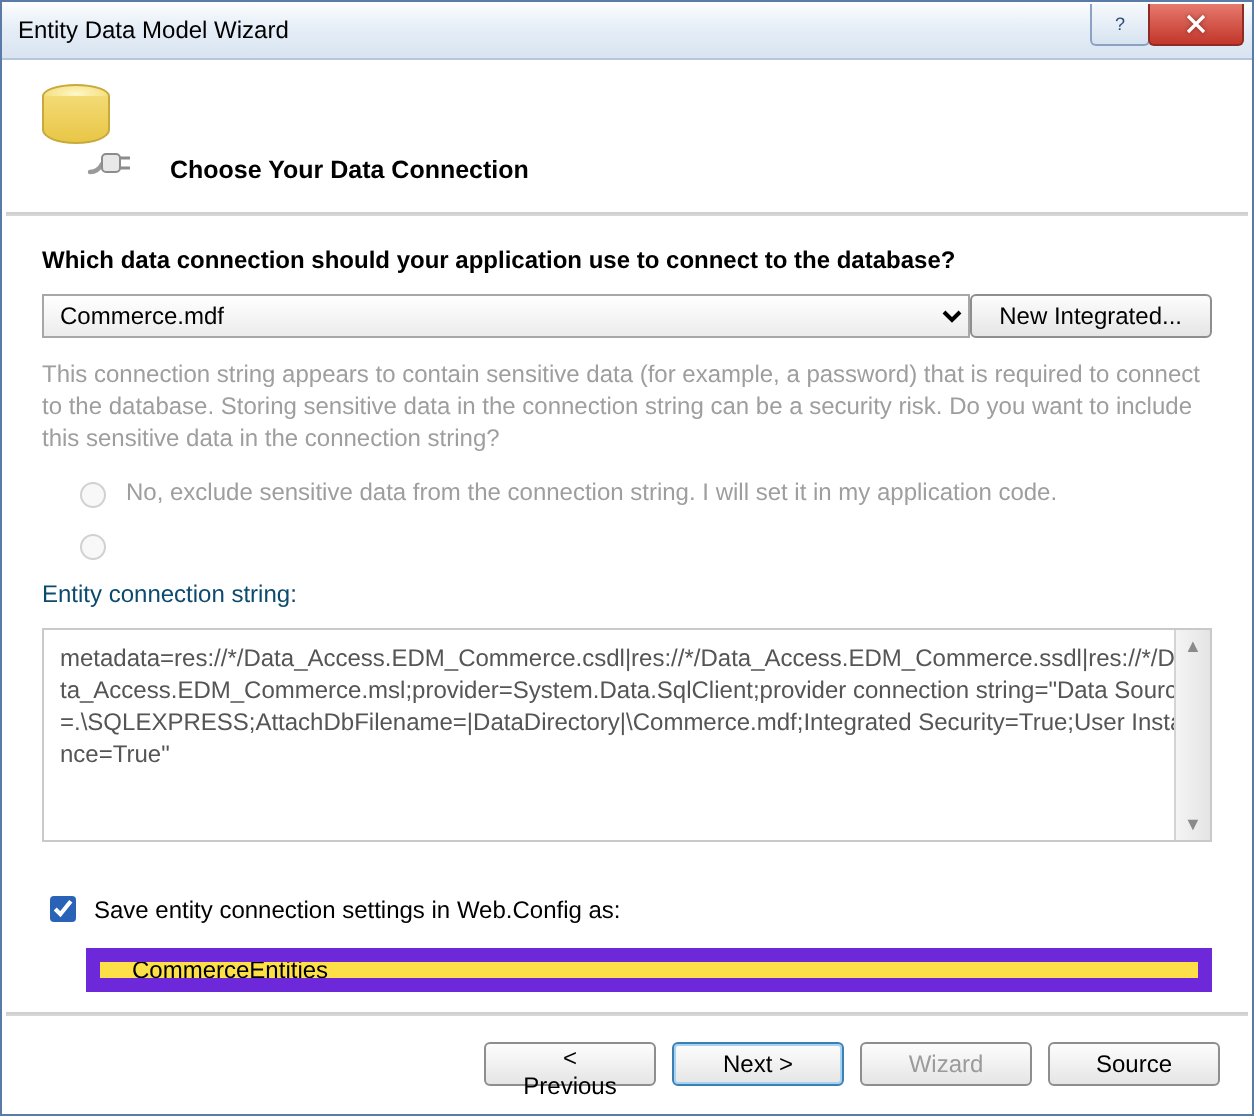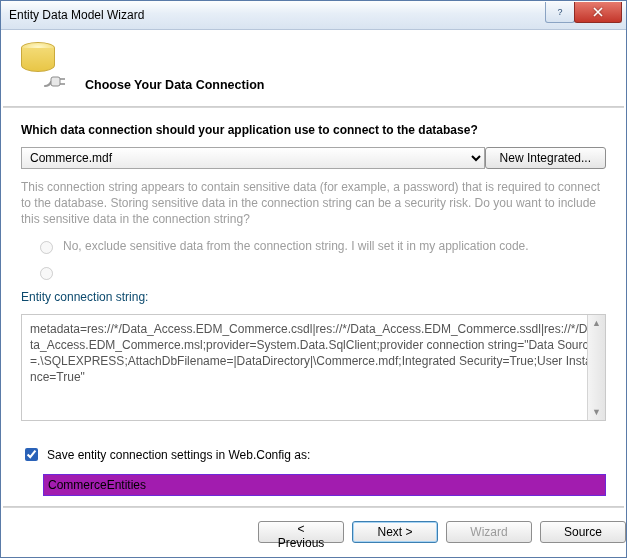--- a/index.html
+++ b/index.html
@@ -29,22 +29,22 @@
   .explain{color:#9e9e9e;line-height:1.35}
   .radio{display:flex;align-items:center;gap:7px;color:#9e9e9e;margin-left:14px}
   .radio input{accent-color:#9e9e9e}
   .lbl{color:#0c4a6e}
   .connbox{border:1px solid #c9c9c9;background:#fff;padding:6px 8px;height:106px;position:relative;color:#555;line-height:1.35;overflow:hidden}
   .connbox .sb{position:absolute;right:0;top:0;bottom:0;width:17px;background:linear-gradient(to right,#f4f4f4,#e4e4e4);border-left:1px solid #d4d4d4;display:flex;flex-direction:column;justify-content:space-between;align-items:center;color:#8a8a8a;font-size:9px}
   .connbox .sb span{padding:2px 0}
   .chkrow{display:flex;align-items:center;gap:6px}
   .chkrow input{accent-color:#2a62b8}
   .namefield{margin:0 0 0 22px}
-  .namefield input{width:100%;height:22px;box-sizing:border-box;border:1px solid #6d28d9;padding:0 4px;font:inherit;background:#a21caf}
-  .footer{padding:12px 0 14px 0;display:flex;justify-content:flex-end;gap:8px}
+  .namefield input{width:100%;height:22px;box-sizing:border-box;border:7px solid #6d28d9;padding:0 16px;font:inherit;background:#fde047}
+  .footer{padding:12px 16px 14px 0;display:flex;justify-content:flex-end;gap:8px}
   .footer .btn{min-width:86px;width:86px}
   .hr2{height:1px;background:#d6d6d6;margin:6px 2px 0 2px;border-top:1px solid #cfcfcf;border-bottom:1px solid #fff}
 </style>
 </head>
 <body>
 
 <div class="window">
   <div class="titlebar">
     <div class="title">Entity Data Model Wizard</div>
     <div class="btns">

